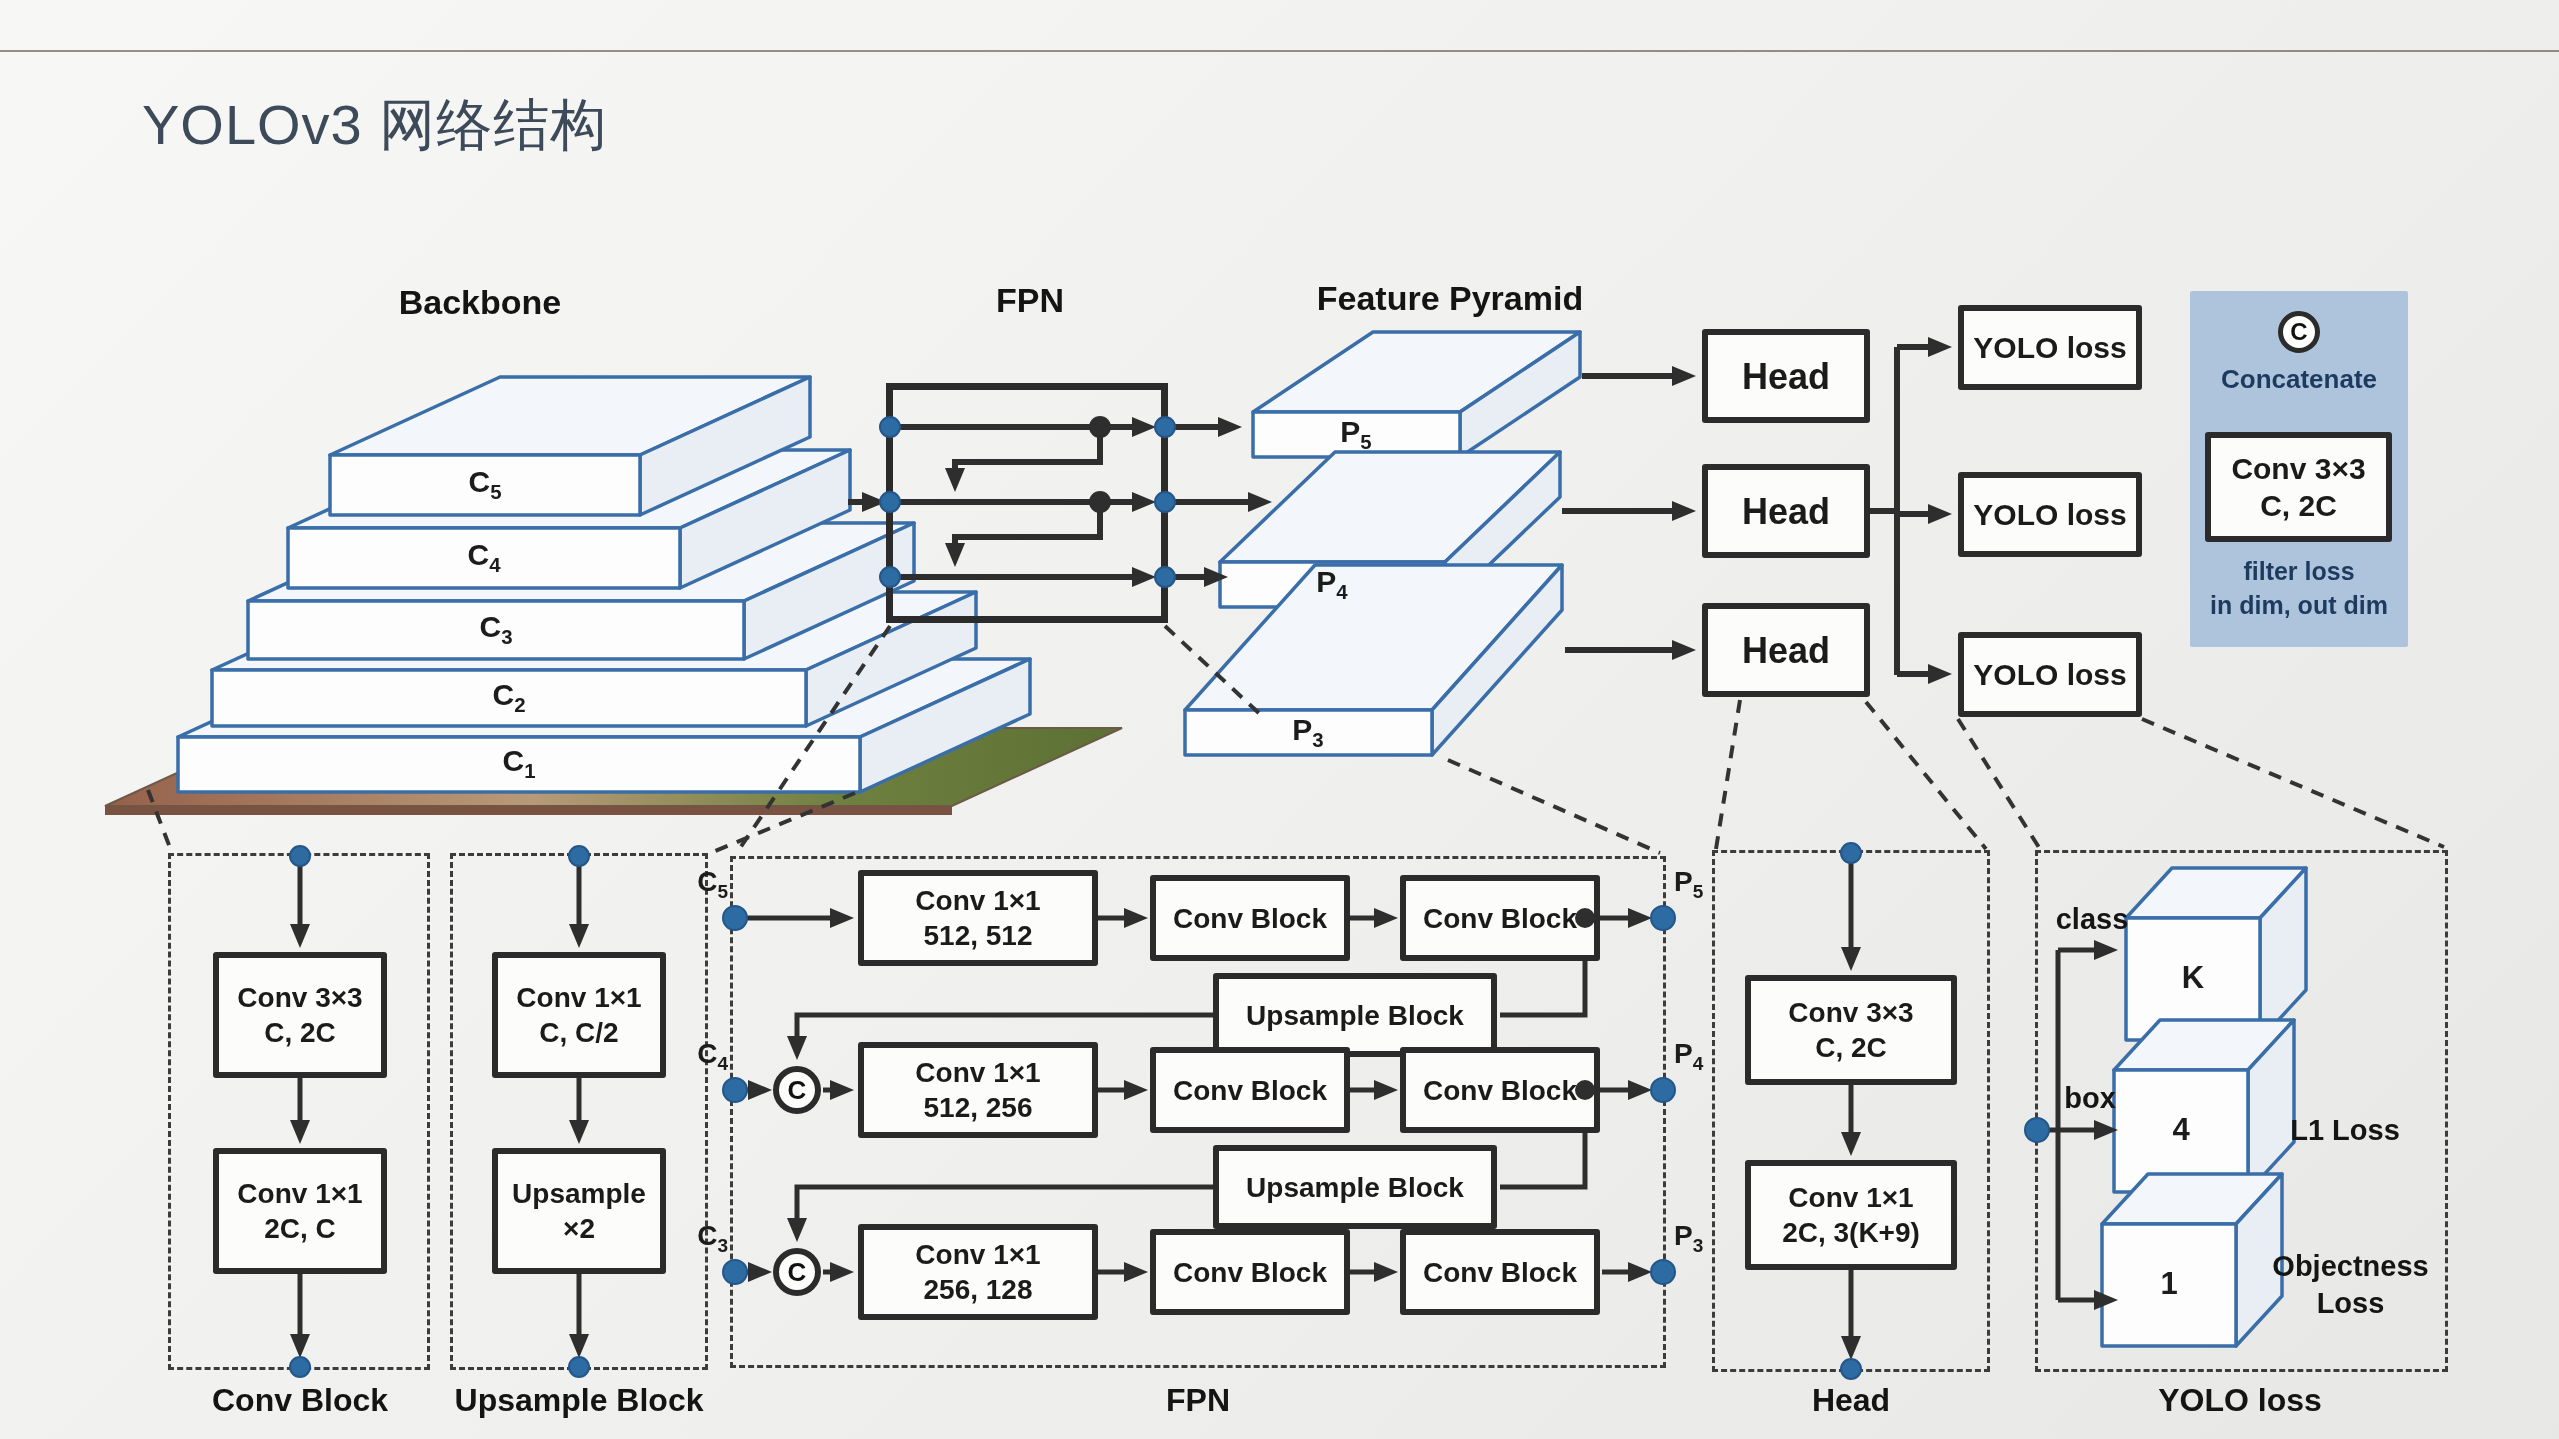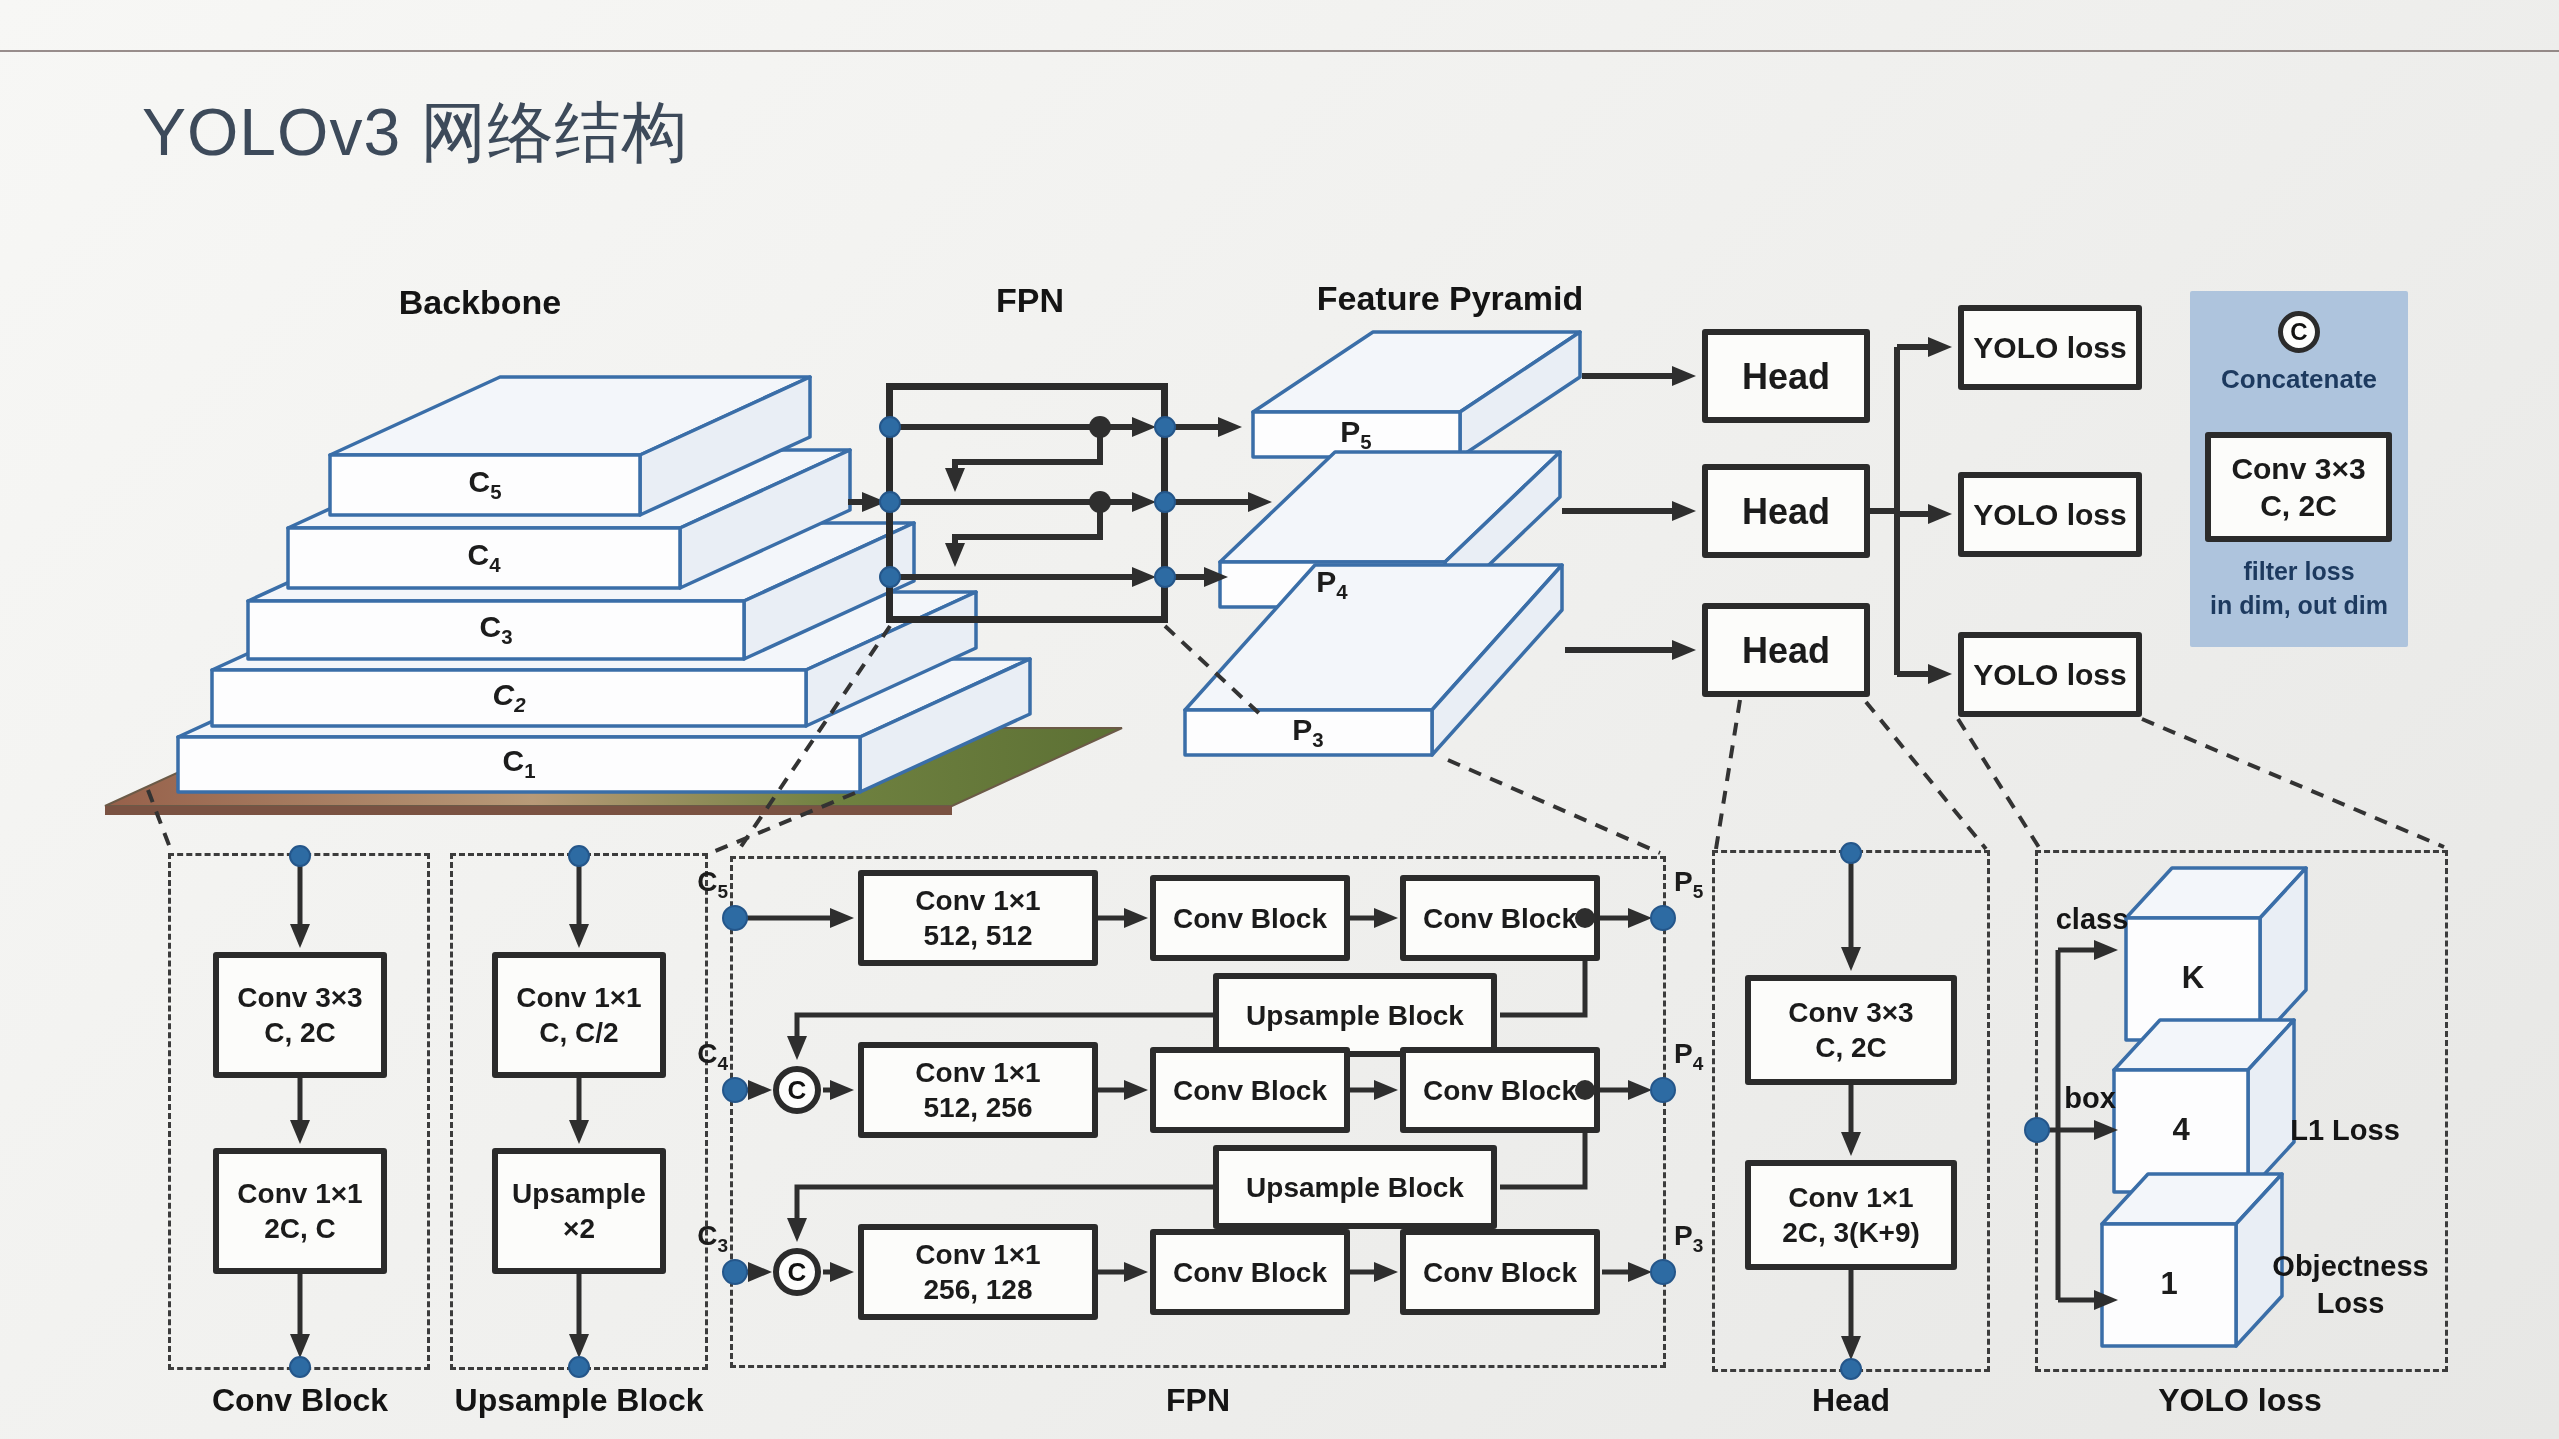--- a/index.html
+++ b/index.html
@@ -4,21 +4,21 @@
 <style>
   html,body{margin:0;padding:0;}
   body{
     width:2559px;height:1439px;overflow:hidden;position:relative;
     font-family:"Liberation Sans","DejaVu Sans",sans-serif;
     background:linear-gradient(135deg,#f7f7f5 0%,#efefed 55%,#e7e7e5 100%);
   }
   #stage{position:absolute;left:0;top:0;width:2559px;height:1439px;}
   #topline{position:absolute;left:0;top:50px;width:2559px;height:2px;background:#4a3734;opacity:.55;}
   #page-title{
-    position:absolute;left:142px;top:88px;font-size:66px;color:#3d4a5a;
+    position:absolute;left:142px;top:88px;font-size:56px;color:#3d4a5a;
     letter-spacing:1px;font-weight:400;white-space:nowrap;
   }
   svg.layer{position:absolute;left:0;top:0;z-index:1;}
   
   .nbox{
     position:absolute;z-index:3;box-sizing:border-box;
     border:6px solid #2b2b2b;border-radius:3px;background:#fcfcfa;
     display:flex;flex-direction:column;align-items:center;justify-content:center;
     font-weight:bold;color:#1b1b1b;text-align:center;line-height:1.25;
   }
@@ -200,21 +200,21 @@
       <line x1="1958" y1="719" x2="2040" y2="849"></line>
       <line x1="2142" y1="719" x2="2444" y2="847"></line>
     </g>
   </svg>
 
   <div class="seclbl f34" style="left:330px;top:283px;width:300px;">Backbone</div>
   <div class="seclbl f34" style="left:930px;top:281px;width:200px;">FPN</div>
   <div class="seclbl f34" style="left:1290px;top:279px;width:320px;">Feature Pyramid</div>
 
   <div class="slab-lbl" style="left:479px;top:744px;width:80px;font-size:30px;"><span>C</span><sub>1</sub></div>
-  <div class="slab-lbl" style="left:469px;top:678px;width:80px;font-size:30px;font-style:italic;"><span>C</span><sub>2</sub></div>
+  <div class="slab-lbl" style="left:469px;top:678px;width:80px;font-size:30px;"><span>C</span><sub>2</sub></div>
   <div class="slab-lbl" style="left:456px;top:610px;width:80px;font-size:30px;"><span>C</span><sub>3</sub></div>
   <div class="slab-lbl" style="left:444px;top:538px;width:80px;font-size:30px;"><span>C</span><sub>4</sub></div>
   <div class="slab-lbl" style="left:445px;top:465px;width:80px;font-size:30px;"><span>C</span><sub>5</sub></div>
 
   <div class="slab-lbl" style="left:1316px;top:415px;width:80px;font-size:30px;"><span>P</span><sub>5</sub></div>
   <div class="slab-lbl" style="left:1292px;top:565px;width:80px;font-size:30px;"><span>P</span><sub>4</sub></div>
   <div class="slab-lbl" style="left:1268px;top:713px;width:80px;font-size:30px;"><span>P</span><sub>3</sub></div>
 
   <div class="fpnbox" style="left:886px;top:383px;width:282px;height:240px;"></div>
   <div class="dot" style="left:879px;top:416px;width:22px;height:22px;"></div>

